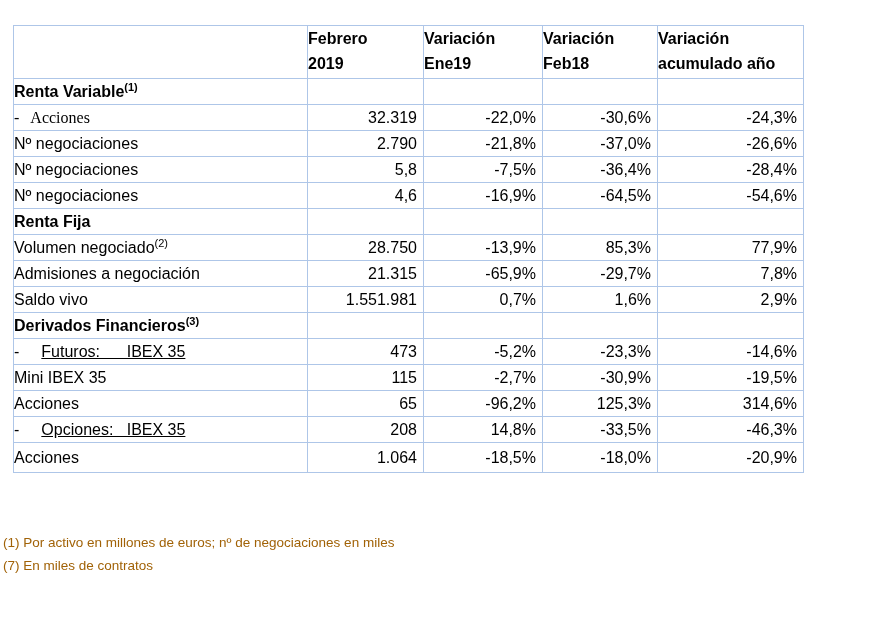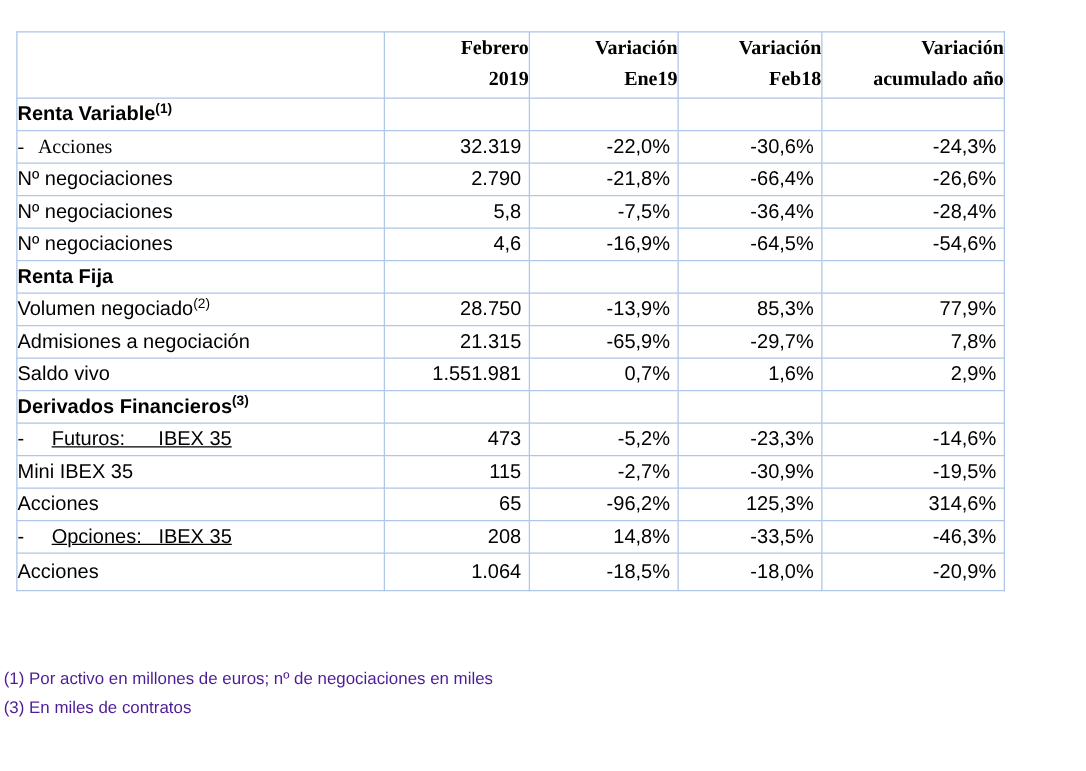--- a/index.html
+++ b/index.html
@@ -26,26 +26,25 @@
   }
   table.fin th, table.fin td {
     border: 1px solid #aec6e8;
     font-size: 16px;
     overflow: hidden;
     white-space: nowrap;
   }
   thead th {
     height: 52px;
     font-weight: bold;
-    text-align: right;
+    text-align: left;
     vertical-align: middle;
     border-bottom: 3px solid #7f9cc9;
     line-height: 1.55;
     padding: 0;
-    font-family: Liberation Serif, serif;
   }
   tbody tr { height: 26px; }
   tbody tr:last-child { height: 30px; }
   td.lbl { text-align: left; vertical-align: middle; padding: 0; }
   td.num { text-align: right; vertical-align: middle; padding: 0 6px 0 0; }
 
   .sec { font-weight: bold; padding-left: 7px; }
   .sec sup { font-size: 11px; font-weight: bold; }
   .plain { padding-left: 7px; }
   .plain sup { font-size: 11px; }
@@ -62,21 +61,21 @@
   .pre { white-space: pre; }
 
   .footnotes {
     position: absolute;
     left: 3px;
     top: 536px;
     width: 850px;
   }
   .footnote {
     font-size: 13.5px;
-    color: #4c1d95;
+    color: #a16207;
     margin: 0 0 9px 0;
     line-height: 14px;
   }
 </style>
 </head>
 <body>
 
 <table class="fin">
   <colgroup>
     <col style="width:294px">
@@ -118,21 +117,21 @@
       <td class="lbl rv"><span class="dash">-</span><span>Acciones</span></td>
       <td class="num">32.319</td>
       <td class="num">-22,0%</td>
       <td class="num">-30,6%</td>
       <td class="num">-24,3%</td>
     </tr>
     <tr>
       <td class="lbl rv2"><span>Nº negociaciones</span></td>
       <td class="num">2.790</td>
       <td class="num">-21,8%</td>
-      <td class="num">-66,4%</td>
+      <td class="num">-37,0%</td>
       <td class="num">-26,6%</td>
     </tr>
     <tr>
       <td class="lbl rv2"><span>Nº negociaciones</span></td>
       <td class="num">5,8</td>
       <td class="num">-7,5%</td>
       <td class="num">-36,4%</td>
       <td class="num">-28,4%</td>
     </tr>
     <tr>
@@ -210,14 +209,14 @@
       <td class="num">1.064</td>
       <td class="num">-18,5%</td>
       <td class="num">-18,0%</td>
       <td class="num">-20,9%</td>
     </tr>
   </tbody>
 </table>
 
 <div class="footnotes">
   <p class="footnote">(1) Por activo en millones de euros; nº de negociaciones en miles</p>
-  <p class="footnote">(3) En miles de contratos</p>
+  <p class="footnote">(7) En miles de contratos</p>
 </div>
 
 </body></html>

